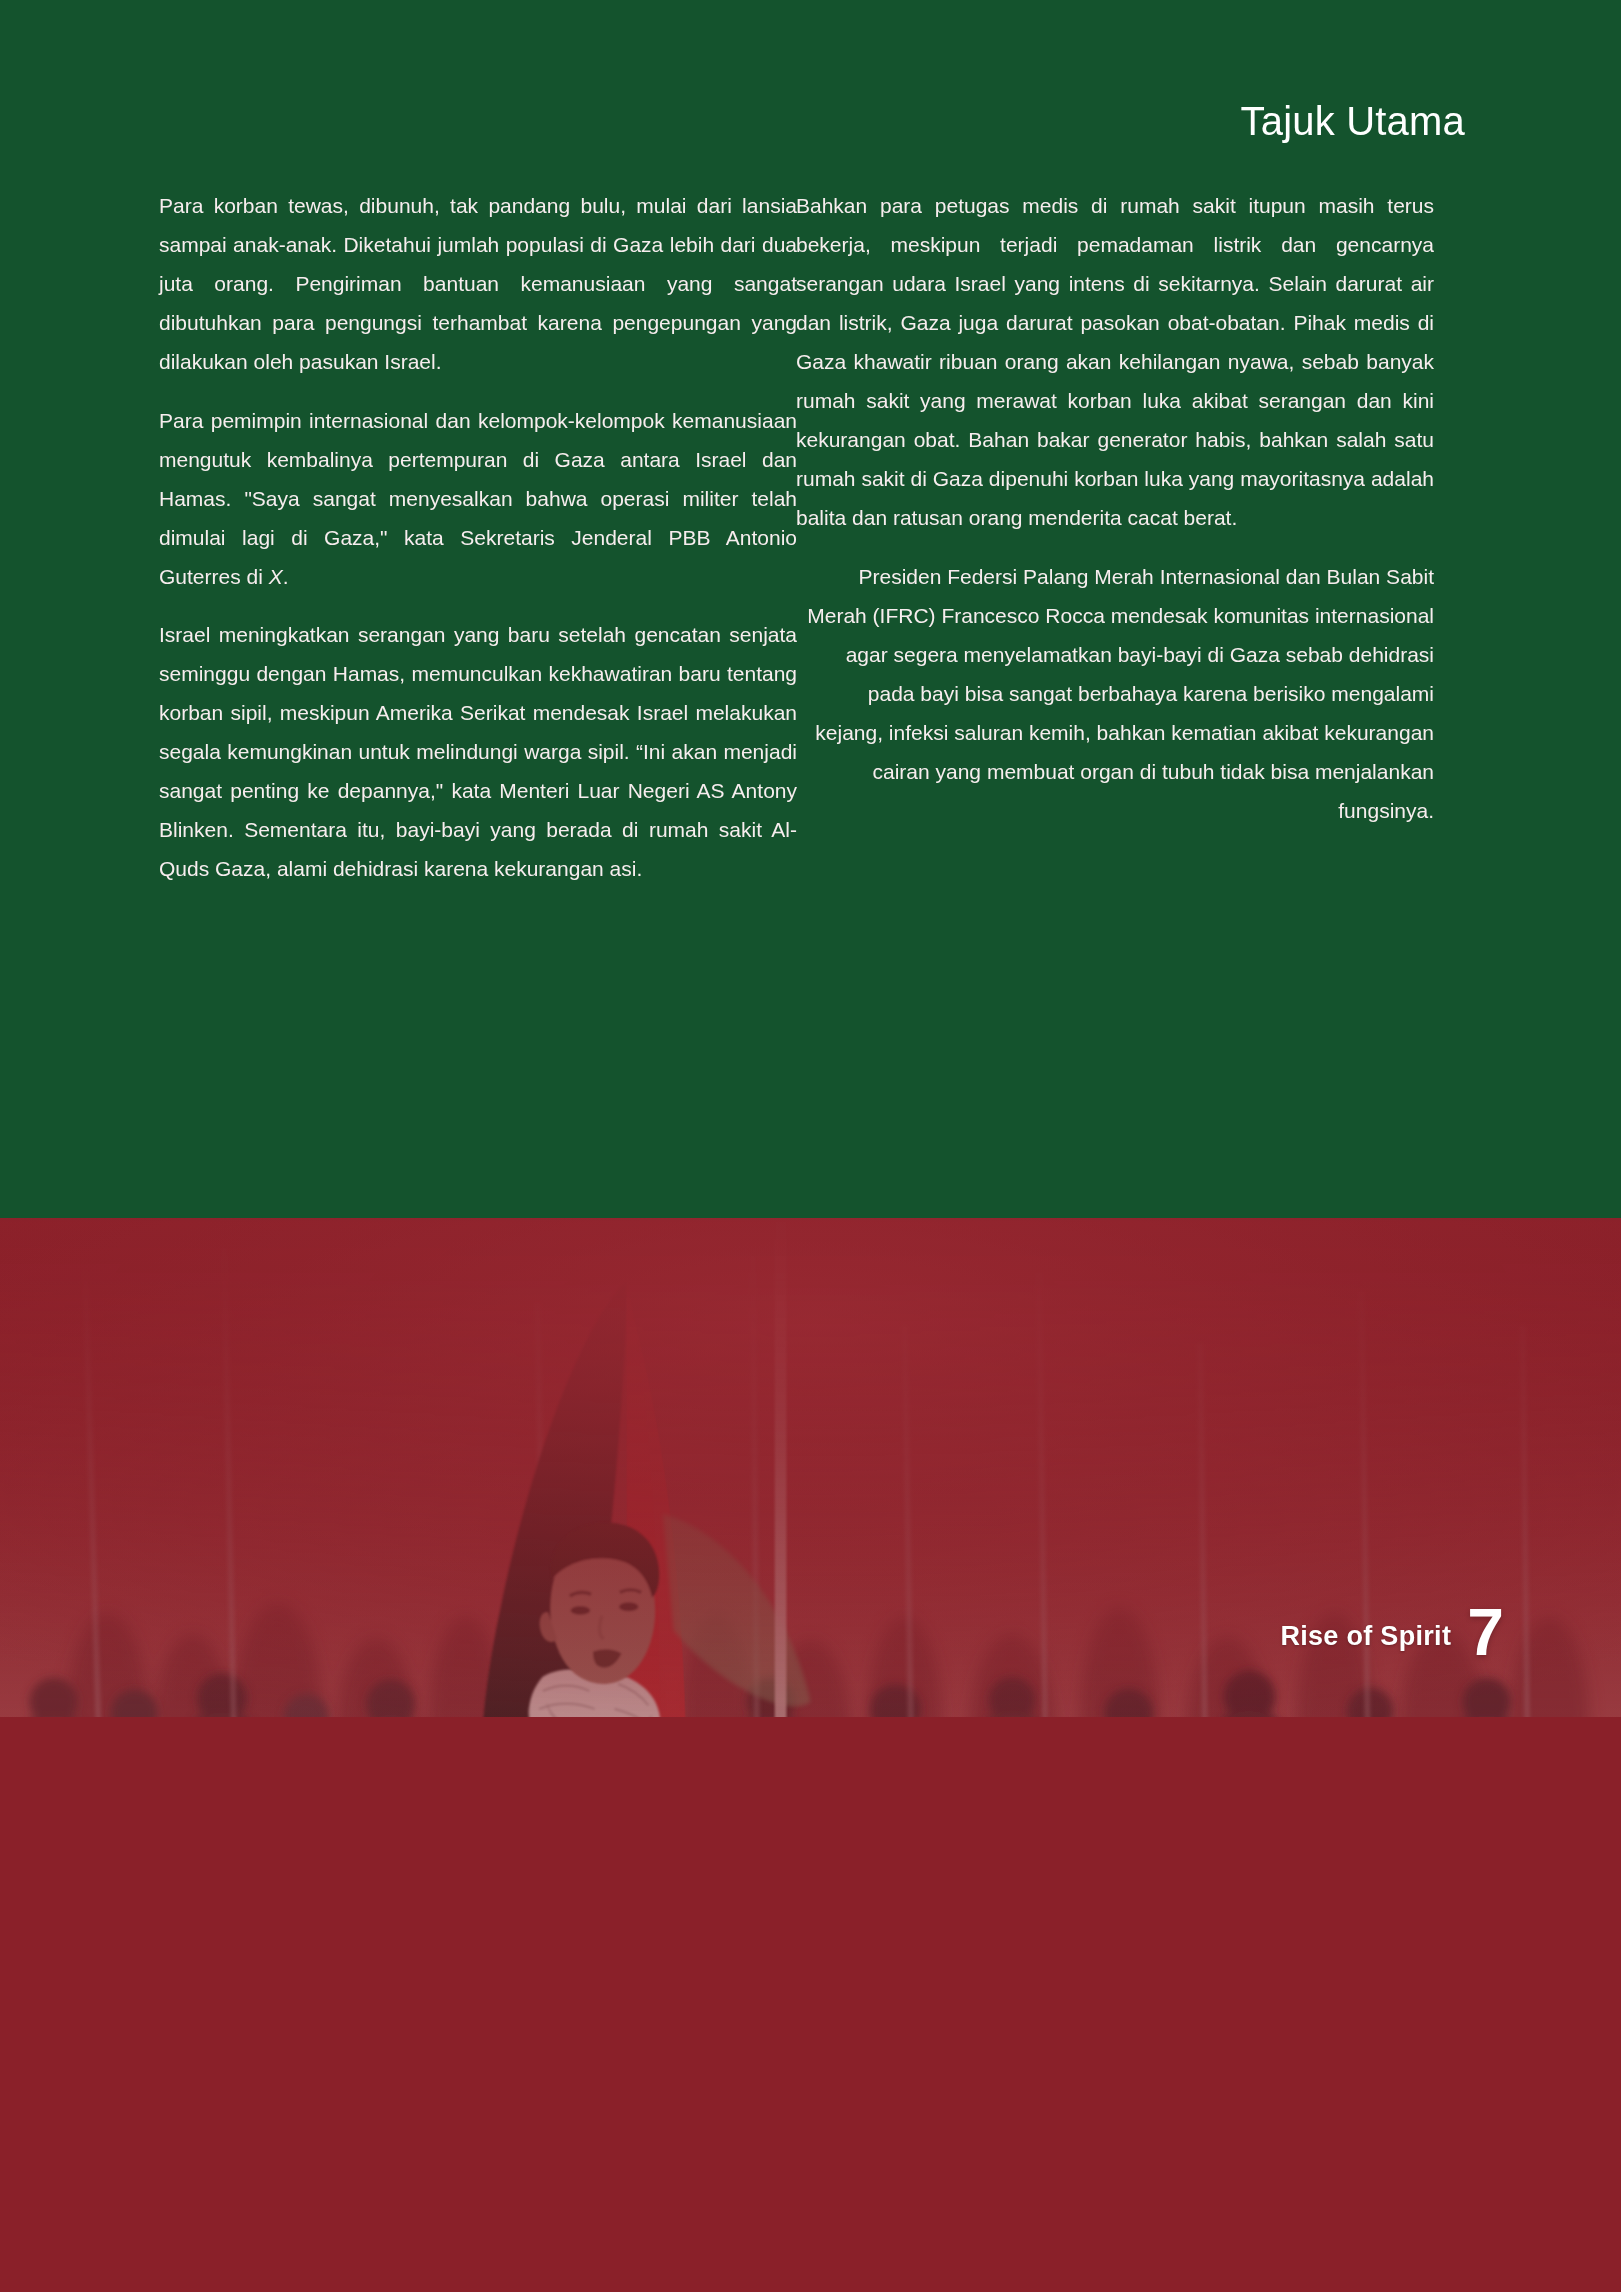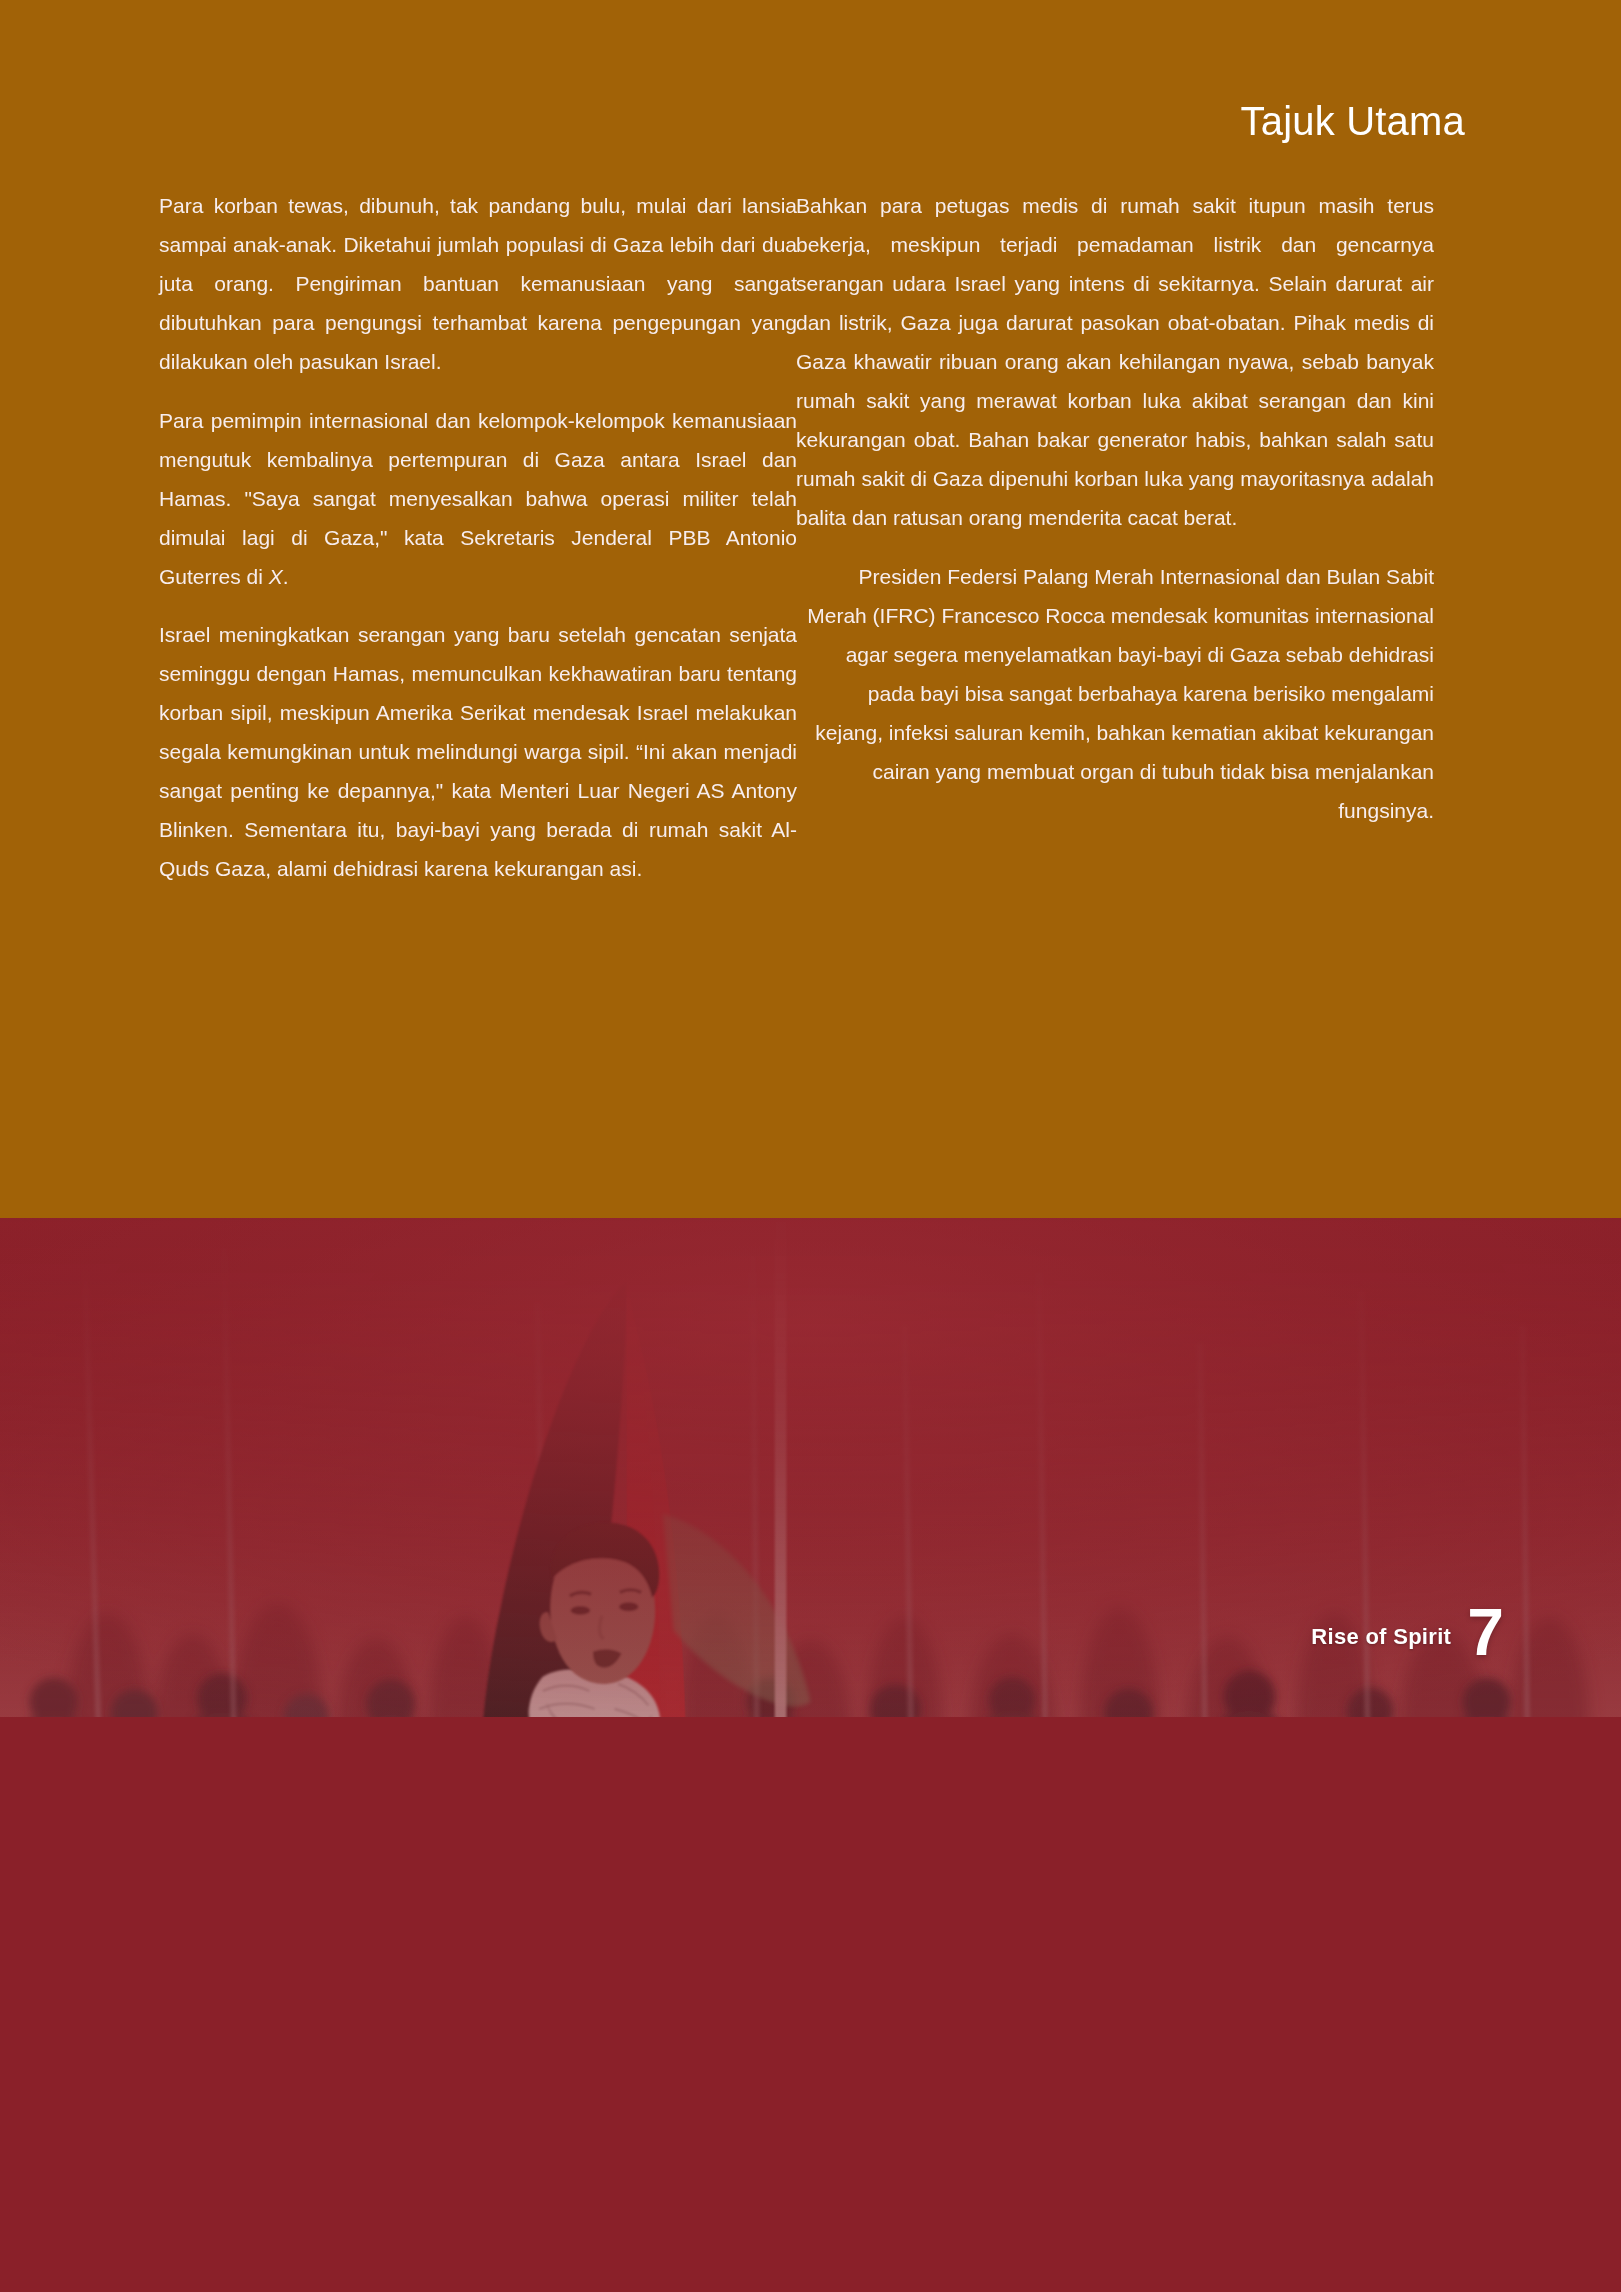--- a/index.html
+++ b/index.html
@@ -2,21 +2,21 @@
 <html style="font-size:14.3px"><head>
 <meta charset="utf-8">
 <style>
   html,body{margin:0;padding:0;}
   body{
     width:1622px;height:2293px;
     background:#8A2029;
     font-family:"Liberation Sans", sans-serif;
     overflow:hidden;position:relative;
   }
-  #page{position:absolute;inset:0;width:1622px;height:1717px;overflow:hidden;background:#a16207;text-decoration:underline;}
+  #page{position:absolute;inset:0;width:1622px;height:1717px;overflow:hidden;background:#14532d;text-decoration:underline;}
 
   
   #photo{position:absolute;left:0;top:1218px;width:1622px;height:1075px;overflow:hidden;}
   #photo svg{display:block;width:1622px;height:1075px;}
 
   
   #header{position:absolute;left:0;top:97px;width:1622px;height:63px;}
   #kicker{
     position:absolute;right:157px;top:0;
     font-size:40px;font-weight:400;color:#FFFFFF;
@@ -47,21 +47,21 @@
   .col p.nojust{text-align:right;}
   .ital{font-style:italic;}
 
   
   #footer{
     position:absolute;right:119px;bottom:49px;
     display:flex;align-items:center;gap:16px;
     height:64px;
   }
   #brand{
-    font-size:22px;font-weight:700;color:#FFFFFF;
+    font-size:27px;font-weight:700;color:#FFFFFF;
     letter-spacing:0.3px;white-space:nowrap;
     line-height:27px;
     text-shadow:0 0.9px 2.7px rgba(60,20,25,.45);
   }
   #pageno{
     font-size:66px;font-weight:700;color:#FFFFFF;
     line-height:56px;letter-spacing:-0.9px;
     text-shadow:0 1.8px 5.4px rgba(60,20,25,.40);
     position:relative;top:-3.6px;
   }

